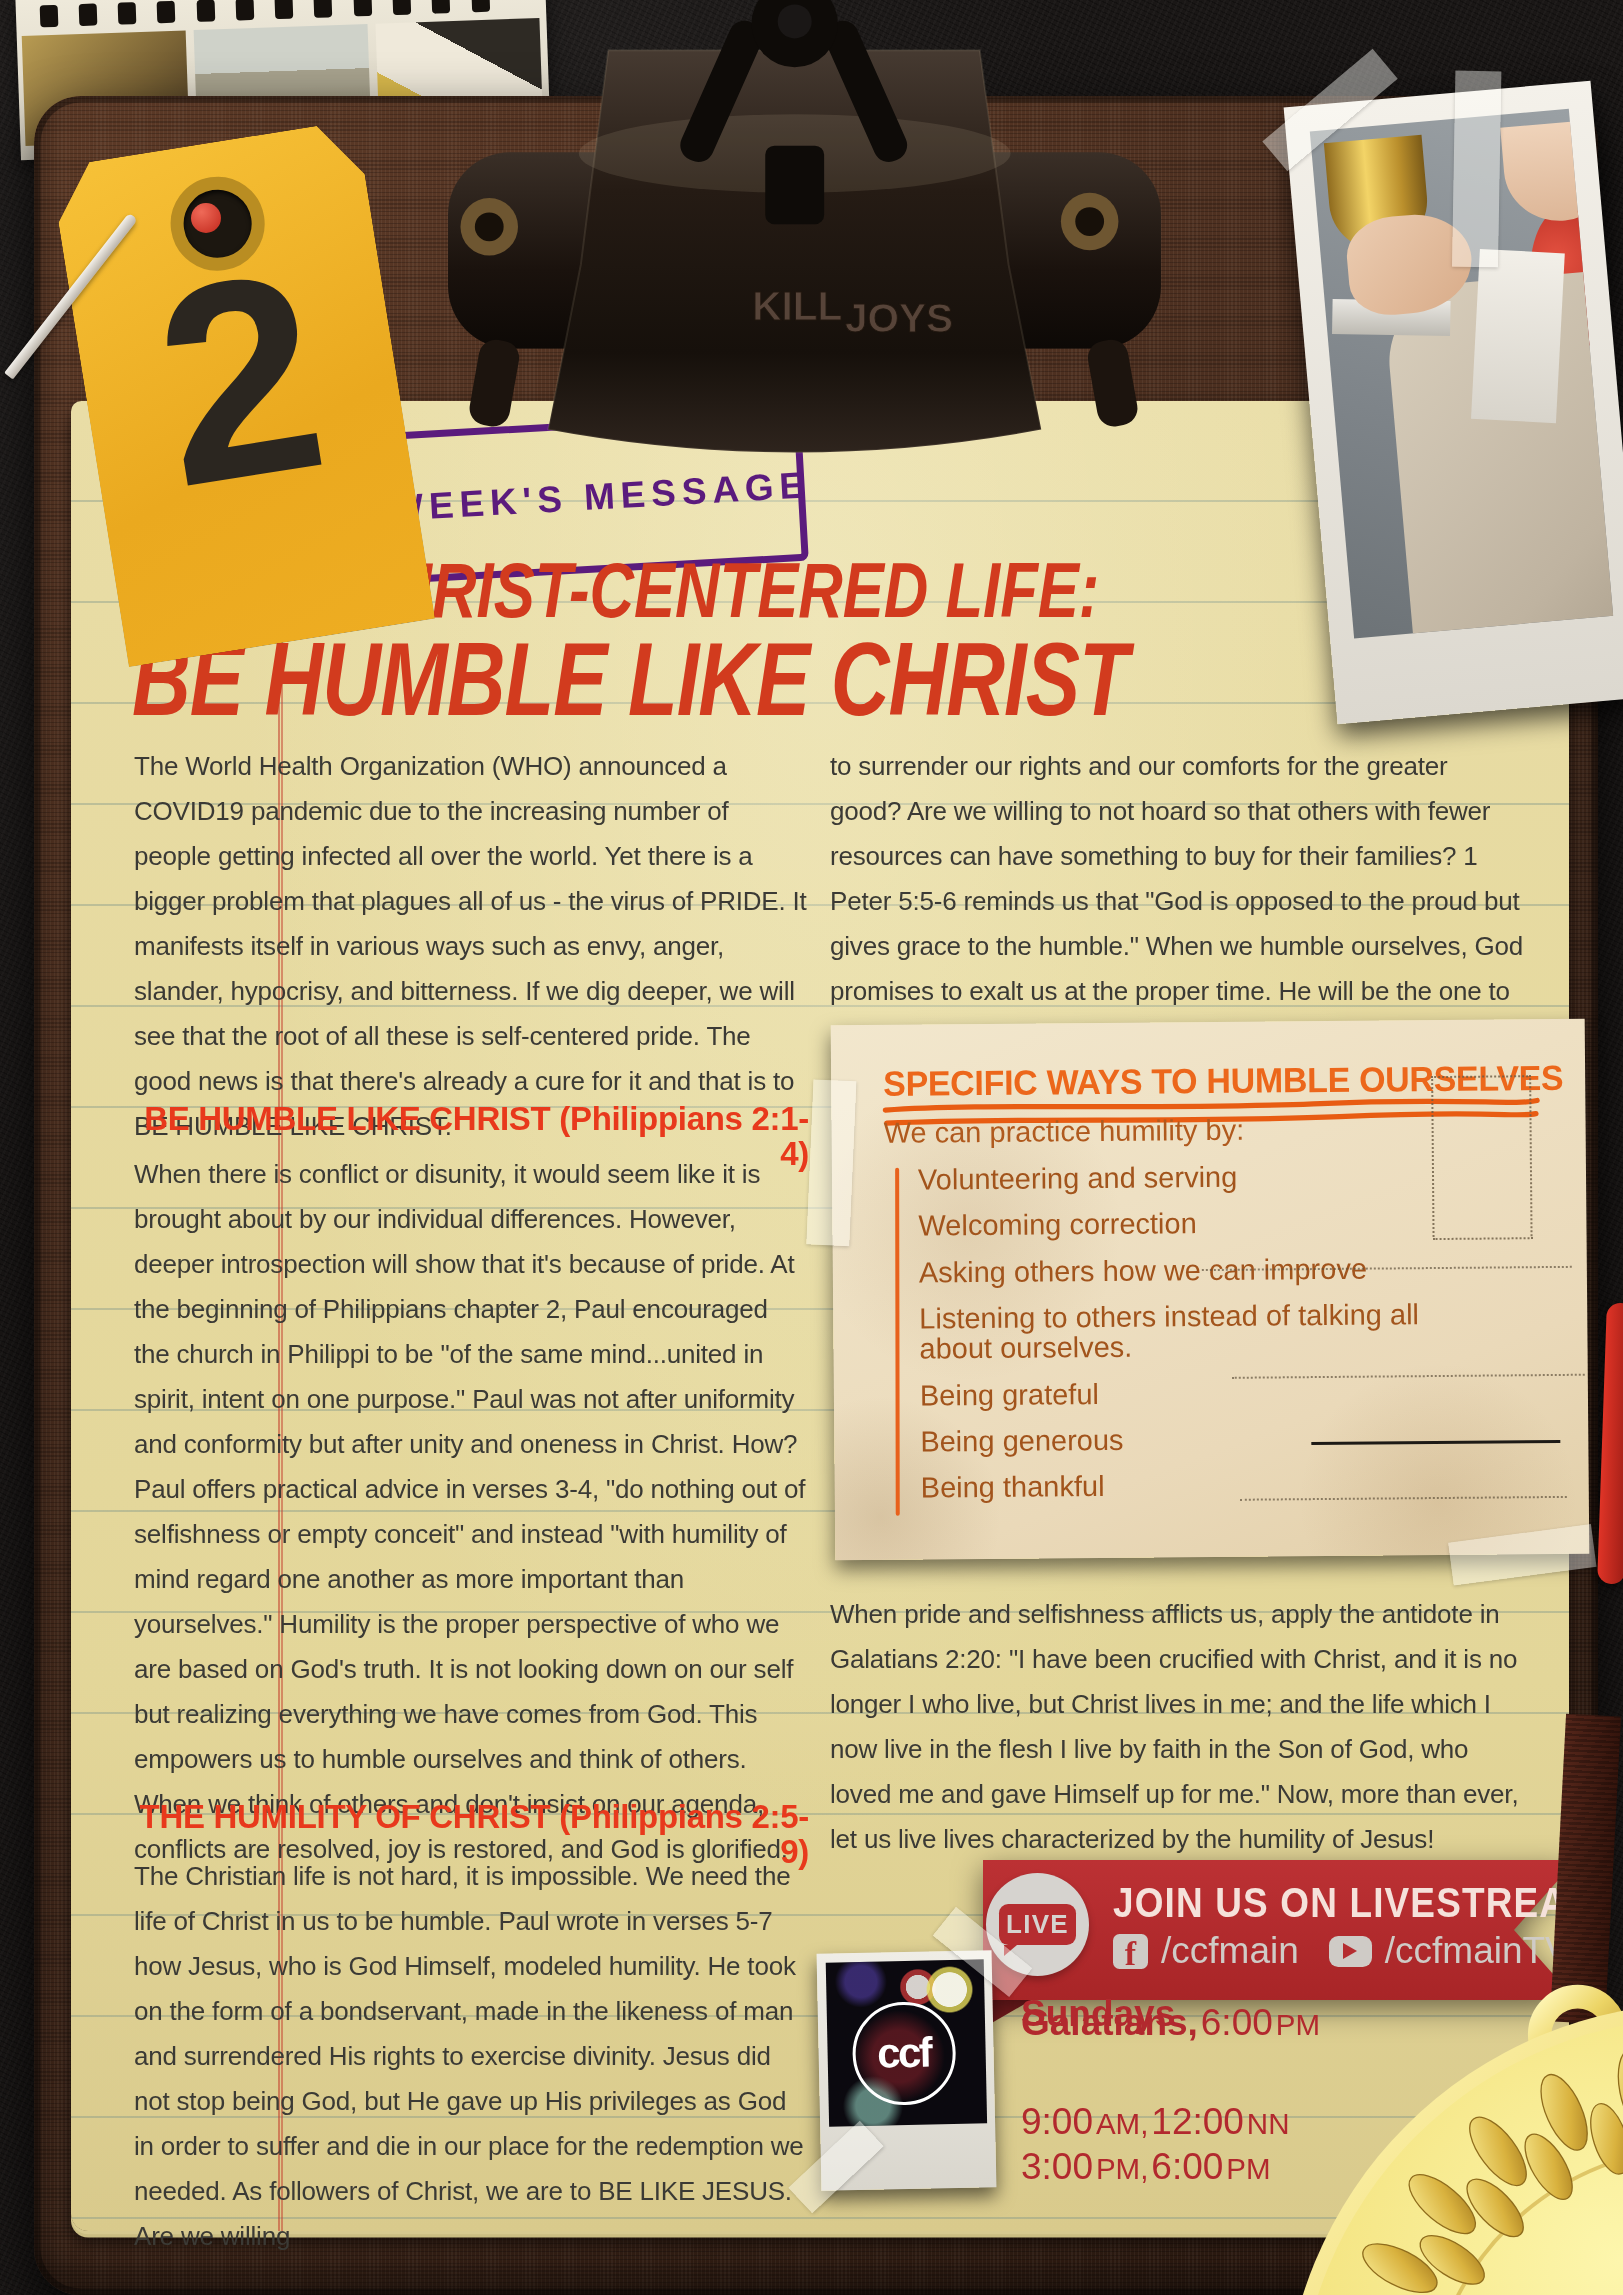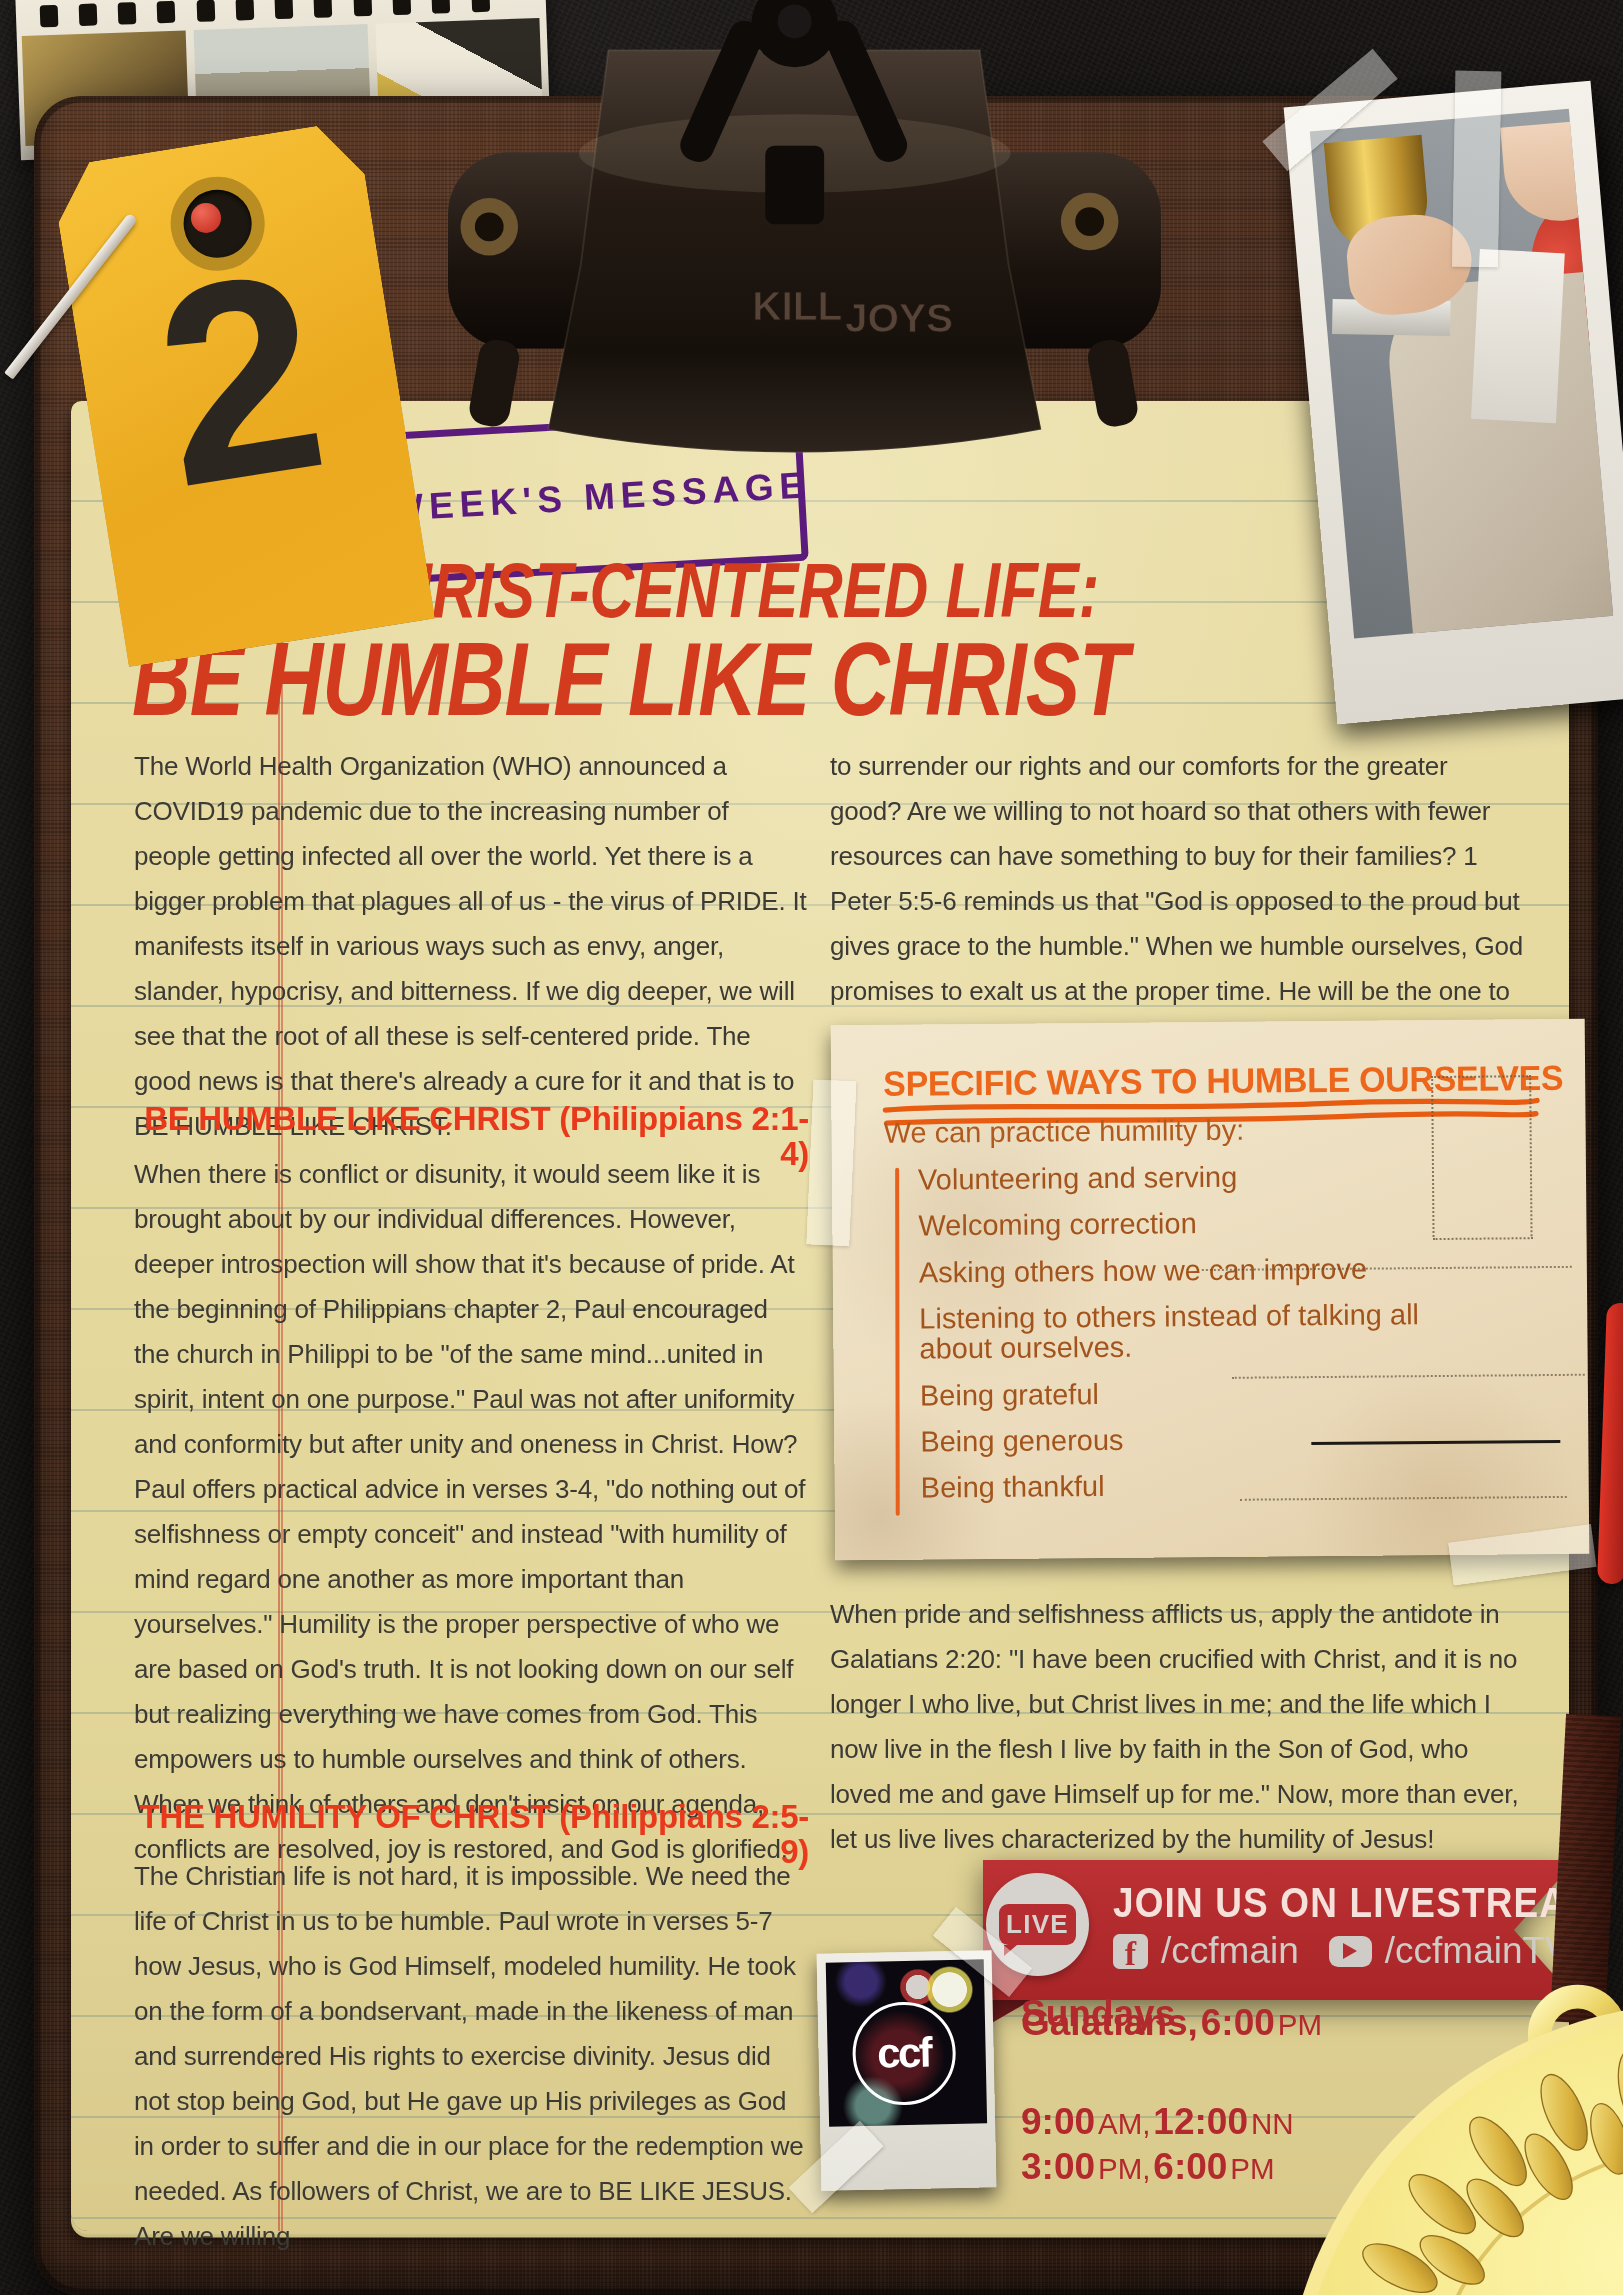--- a/index.html
+++ b/index.html
@@ -116,21 +116,21 @@
       radial-gradient(circle at 22% 12%, rgba(80,60,160,.65) 0 15.7px, transparent 26px),
       radial-gradient(circle at 45% 58%, rgba(170,40,50,.45) 0 26px, transparent 46px),
       radial-gradient(circle at 28% 88%, rgba(160,230,210,.55) 0 17px, transparent 30px),
       #0b090f;}
   .ccf-circle{position:absolute;left:25px;top:41px;width:97px;height:97px;border:3.9px solid #fff;border-radius:50%;
     display:flex;align-items:center;justify-content:center;color:#fff;font-weight:bold;font-size:42px;letter-spacing:-2.6px;}
 
   
   .sched{color:#b2292e;white-space:nowrap;}
   .sch-b{font-weight:bold;font-size:37px;}
-  .sch-r{font-size:37px;font-weight:bold;}
+  .sch-r{font-size:37px;}
   .sch-m{font-size:29.5px;}
 
   
   .strap{left:1558px;top:1715px;width:55px;height:308px;transform:rotate(3deg);
     background:repeating-linear-gradient(0deg, rgba(0,0,0,.25) 0 2.6px, transparent 2.6px 5.2px),linear-gradient(90deg,#55261a,#34140c);}
   .red-pen{left:1602px;top:1303px;width:27.5px;height:281px;border-radius:14.4px;transform:rotate(2deg);
     background:linear-gradient(90deg,#e03427,#9c1d15);box-shadow:0 3.9px 9.2px rgba(0,0,0,.6);}
 
   
   .tag{left:48px;top:144px;width:310px;height:505px;transform:rotate(-9deg);transform-origin:50% 0;

